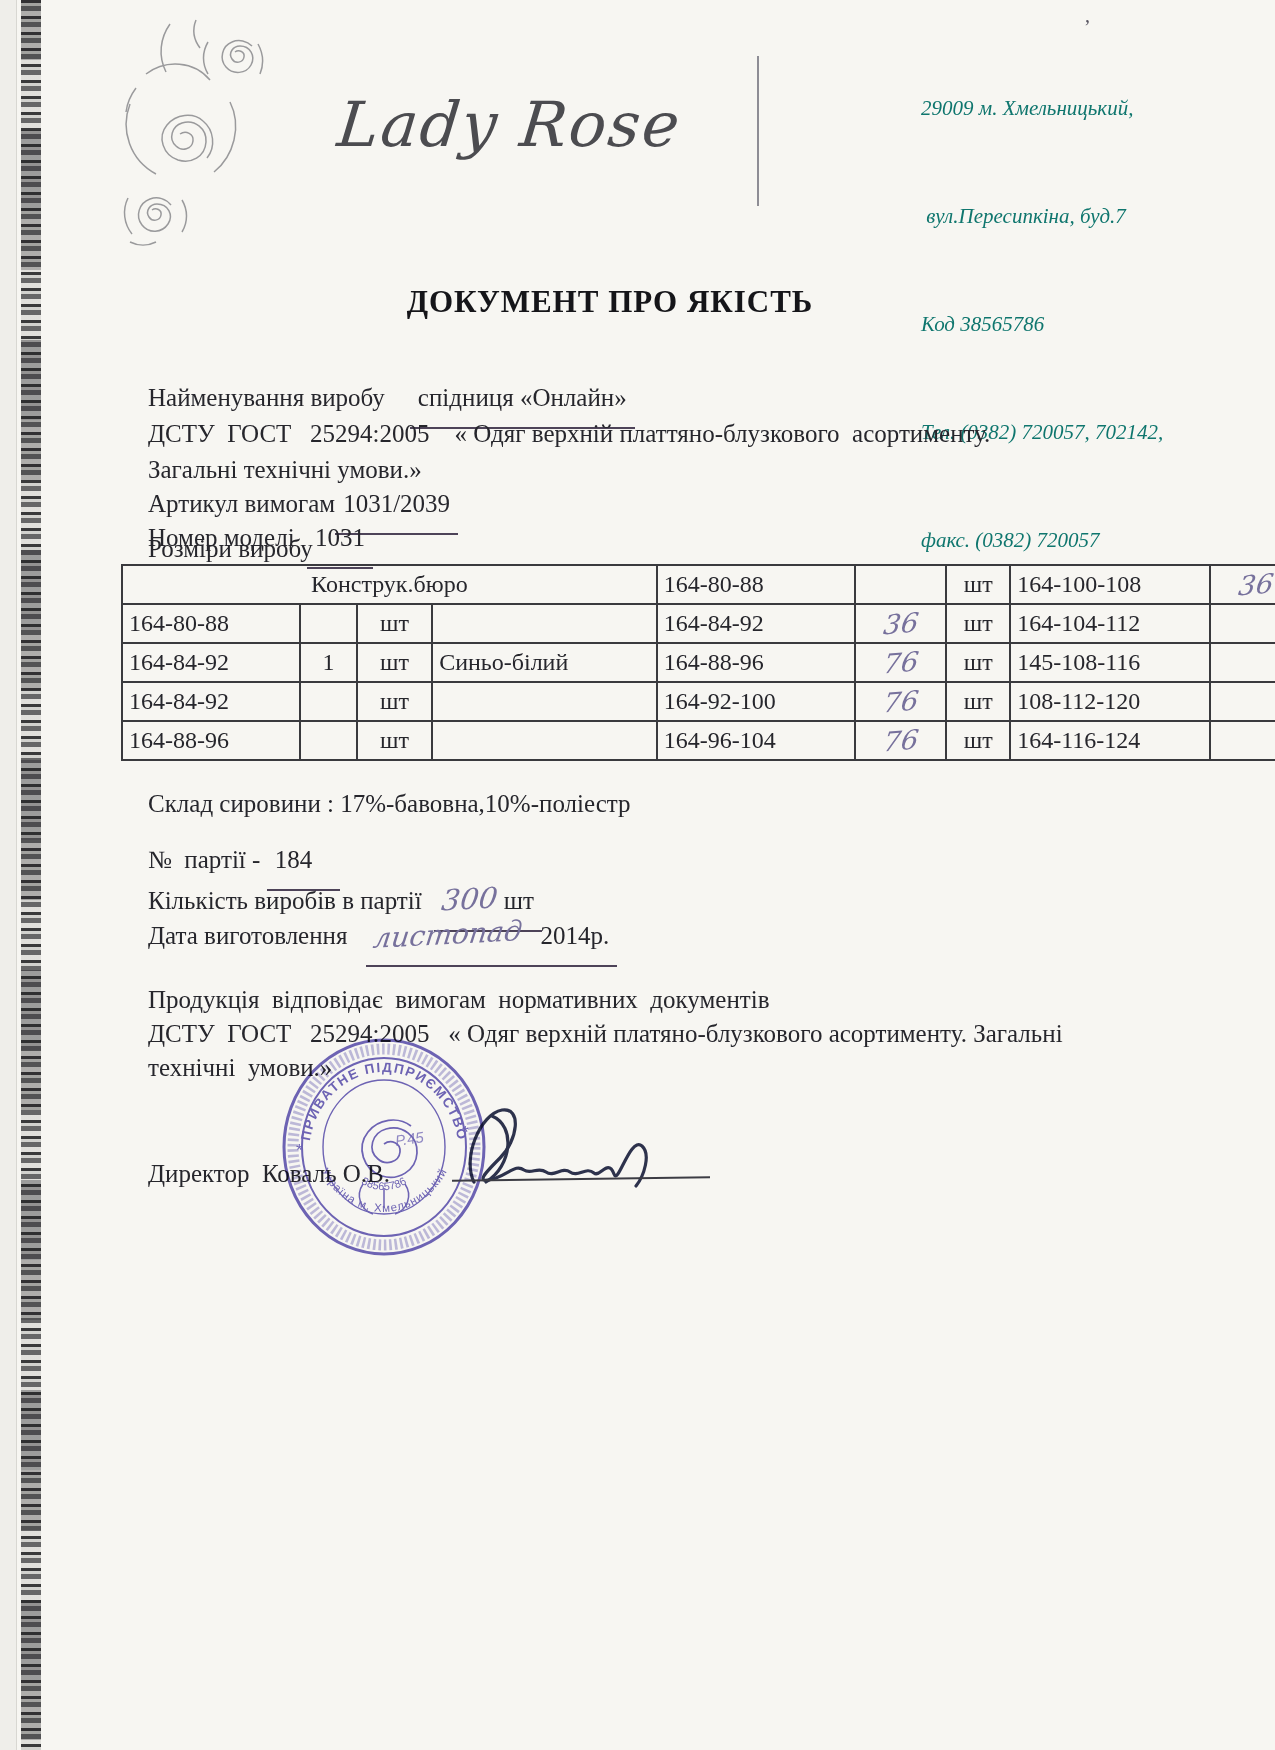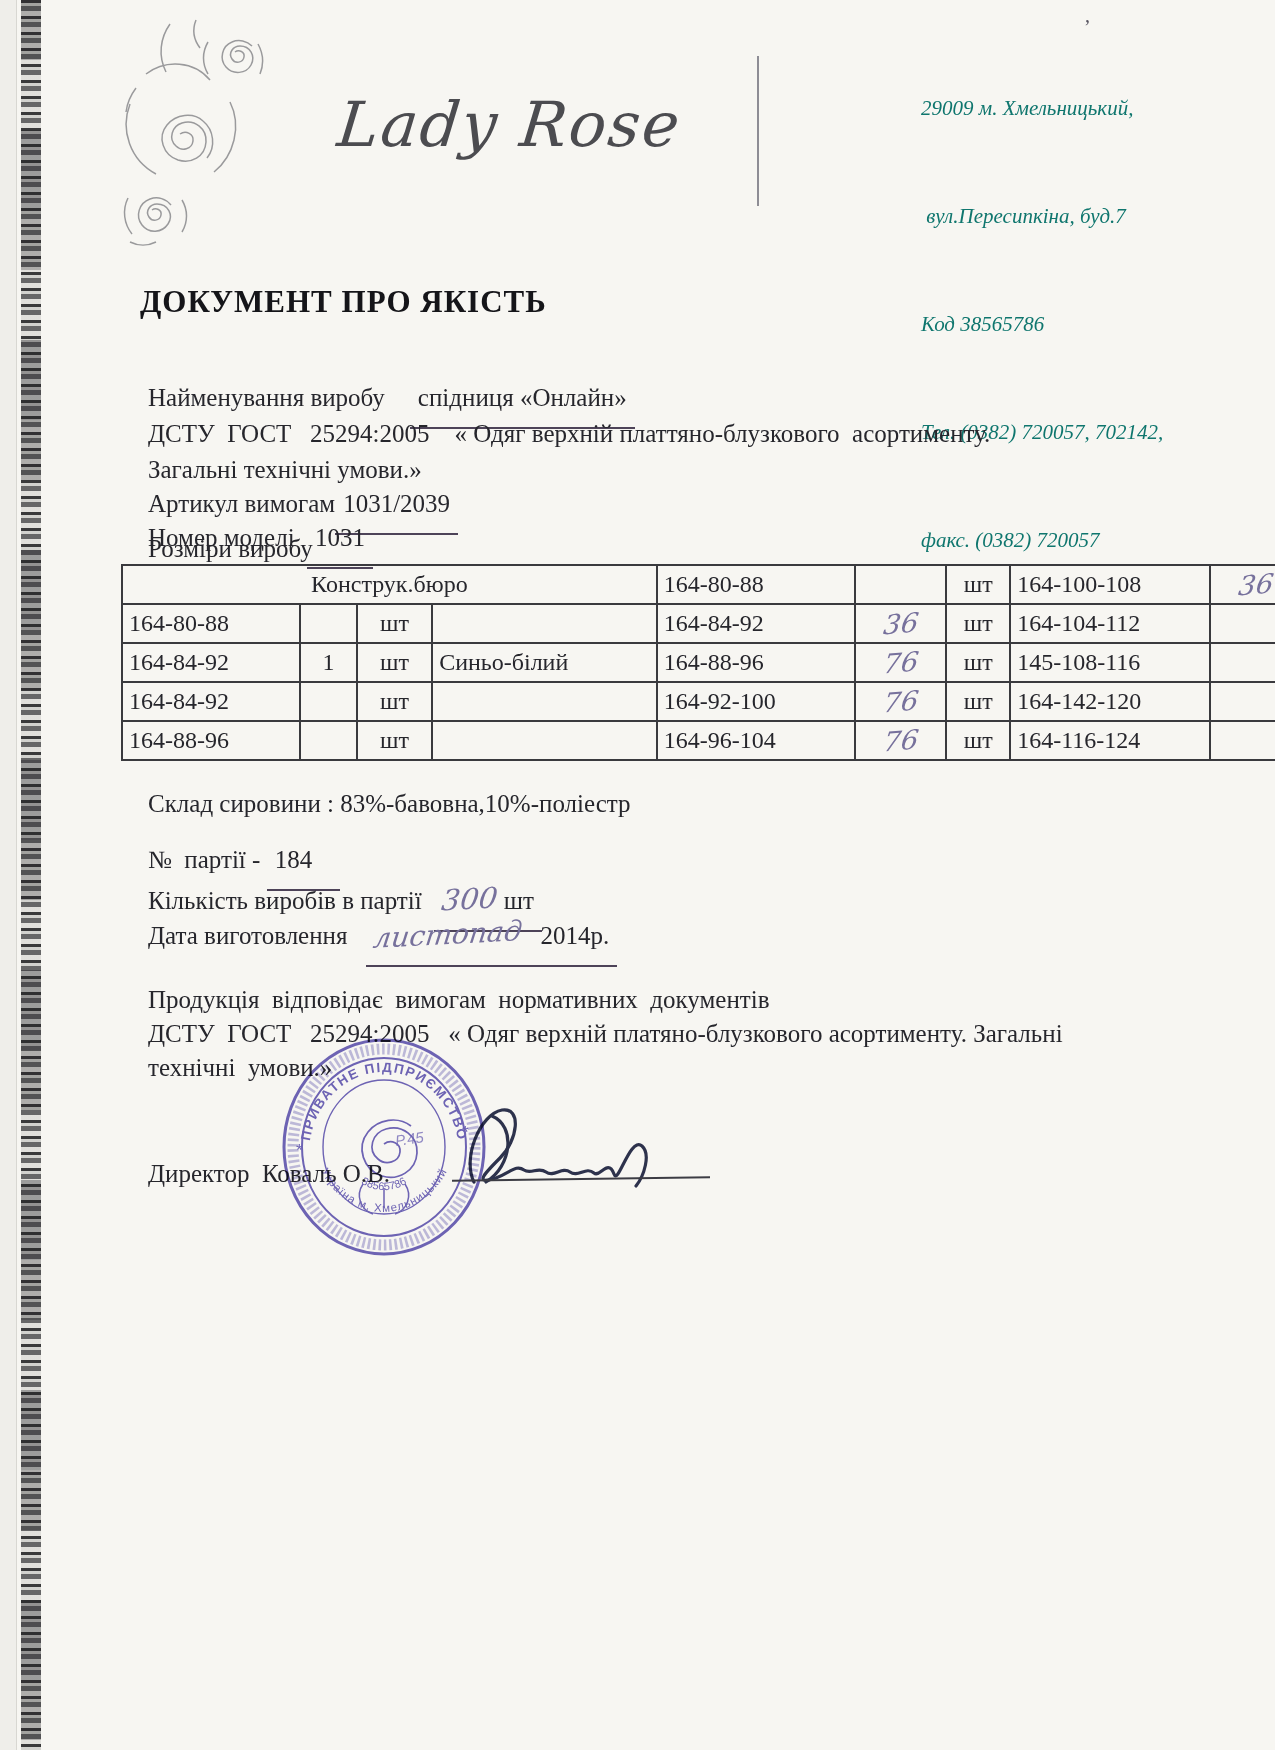--- a/index.html
+++ b/index.html
@@ -12,21 +12,21 @@
       repeating-linear-gradient(to bottom, rgba(25,25,28,.85) 0 3px, rgba(25,25,28,.12) 3px 6px, rgba(30,30,34,.65) 6px 11px, rgba(25,25,28,.05) 11px 16px),
       repeating-linear-gradient(to bottom, rgba(60,60,60,.35) 0 60px, rgba(220,220,215,.45) 60px 130px, rgba(40,40,44,.4) 130px 210px);}
   .artifact-mark{position:absolute;left:1084px;top:16px;color:#55525e;font-size:20px;}
   
   .roses{position:absolute;left:100px;top:14px;}
   .logo{position:absolute;left:338px;top:88px;font-family:"DejaVu Serif",serif;font-style:italic;
         font-size:62px;color:#4c4c50;letter-spacing:2px;transform:skewX(-6deg);}
   .hdr-divider{position:absolute;left:757px;top:56px;width:2px;height:150px;background:#8e8d95;}
   .address{position:absolute;left:921px;top:18px;font-style:italic;font-size:21px;line-height:36px;color:#0f766e;white-space:pre;}
   
-  .title{position:absolute;left:140px;top:284px;width:940px;text-align:left;font-weight:bold;
+  .title{position:absolute;left:140px;top:284px;width:940px;text-align:center;font-weight:bold;
          font-size:31px;letter-spacing:1px;color:#151519;}
   
   .line{position:absolute;left:148px;white-space:pre;font-size:25px;color:#26262c;}
   .uline{border-bottom:2px solid #4d4358;padding:0 8px 16px 8px;}
   .hand{font-family:"DejaVu Serif",serif;font-style:italic;color:#77719c;display:inline-block;
         transform:skewX(-10deg) rotate(-3deg);}
   
   table.sizes{position:absolute;left:121px;top:564px;width:1246px;border-collapse:collapse;
         font-size:24px;color:#26262c;}
   table.sizes td{border:2px solid #3a3a3e;height:37px;padding:0 6px;overflow:hidden;white-space:nowrap;}
@@ -128,40 +128,40 @@
       <td class="ctr">шт</td>
     </tr>
     <tr>
       <td>164-84-92</td>
       <td class="ctr"></td>
       <td class="ctr">шт</td>
       <td></td>
       <td>164-92-100</td>
       <td class="hw"><span class="hand">76</span></td>
       <td class="ctr">шт</td>
-      <td>164-142-120</td>
+      <td>108-112-120</td>
       <td class="hw"><span class="hand"></span></td>
       <td class="ctr">шт</td>
     </tr>
     <tr>
       <td>164-88-96</td>
       <td class="ctr"></td>
       <td class="ctr">шт</td>
       <td></td>
       <td>164-96-104</td>
       <td class="hw"><span class="hand">76</span></td>
       <td class="ctr">шт</td>
       <td>164-116-124</td>
       <td class="hw"><span class="hand"></span></td>
       <td class="ctr">шт</td>
     </tr>
   </tbody>
     </table>
 
-  <div class="line" style="top:790px">Склад сировини : 83%-бавовна,10%-поліестр</div>
+  <div class="line" style="top:790px">Склад сировини : 17%-бавовна,10%-поліестр</div>
 
   <div class="line" style="top:846px"><span>№  партії -</span><span> </span><span class="uline" style="padding-right:28px">184</span></div>
   <div class="line" style="top:882px"><span>Кількість виробів в партії</span><span>  </span><span class="uline"><span class="hand" style="font-size:29px">300</span><span> </span><span>шт</span></span></div>
   <div class="line" style="top:918px"><span>Дата виготовлення</span><span>   </span><span class="uline"><span class="hand" style="font-size:28px">листопад</span><span>   </span><span>2014р.</span></span></div>
 
   <div class="line" style="top:986px">Продукція  відповідає  вимогам  нормативних  документів</div>
   <div class="line" style="top:1020px">ДСТУ  ГОСТ   25294:2005   « Одяг верхній платяно-блузкового асортименту. Загальні</div>
   <div class="line" style="top:1054px">технічні  умови.»</div>
 
   <div class="line" style="top:1160px">Директор  Коваль О.В.</div>

